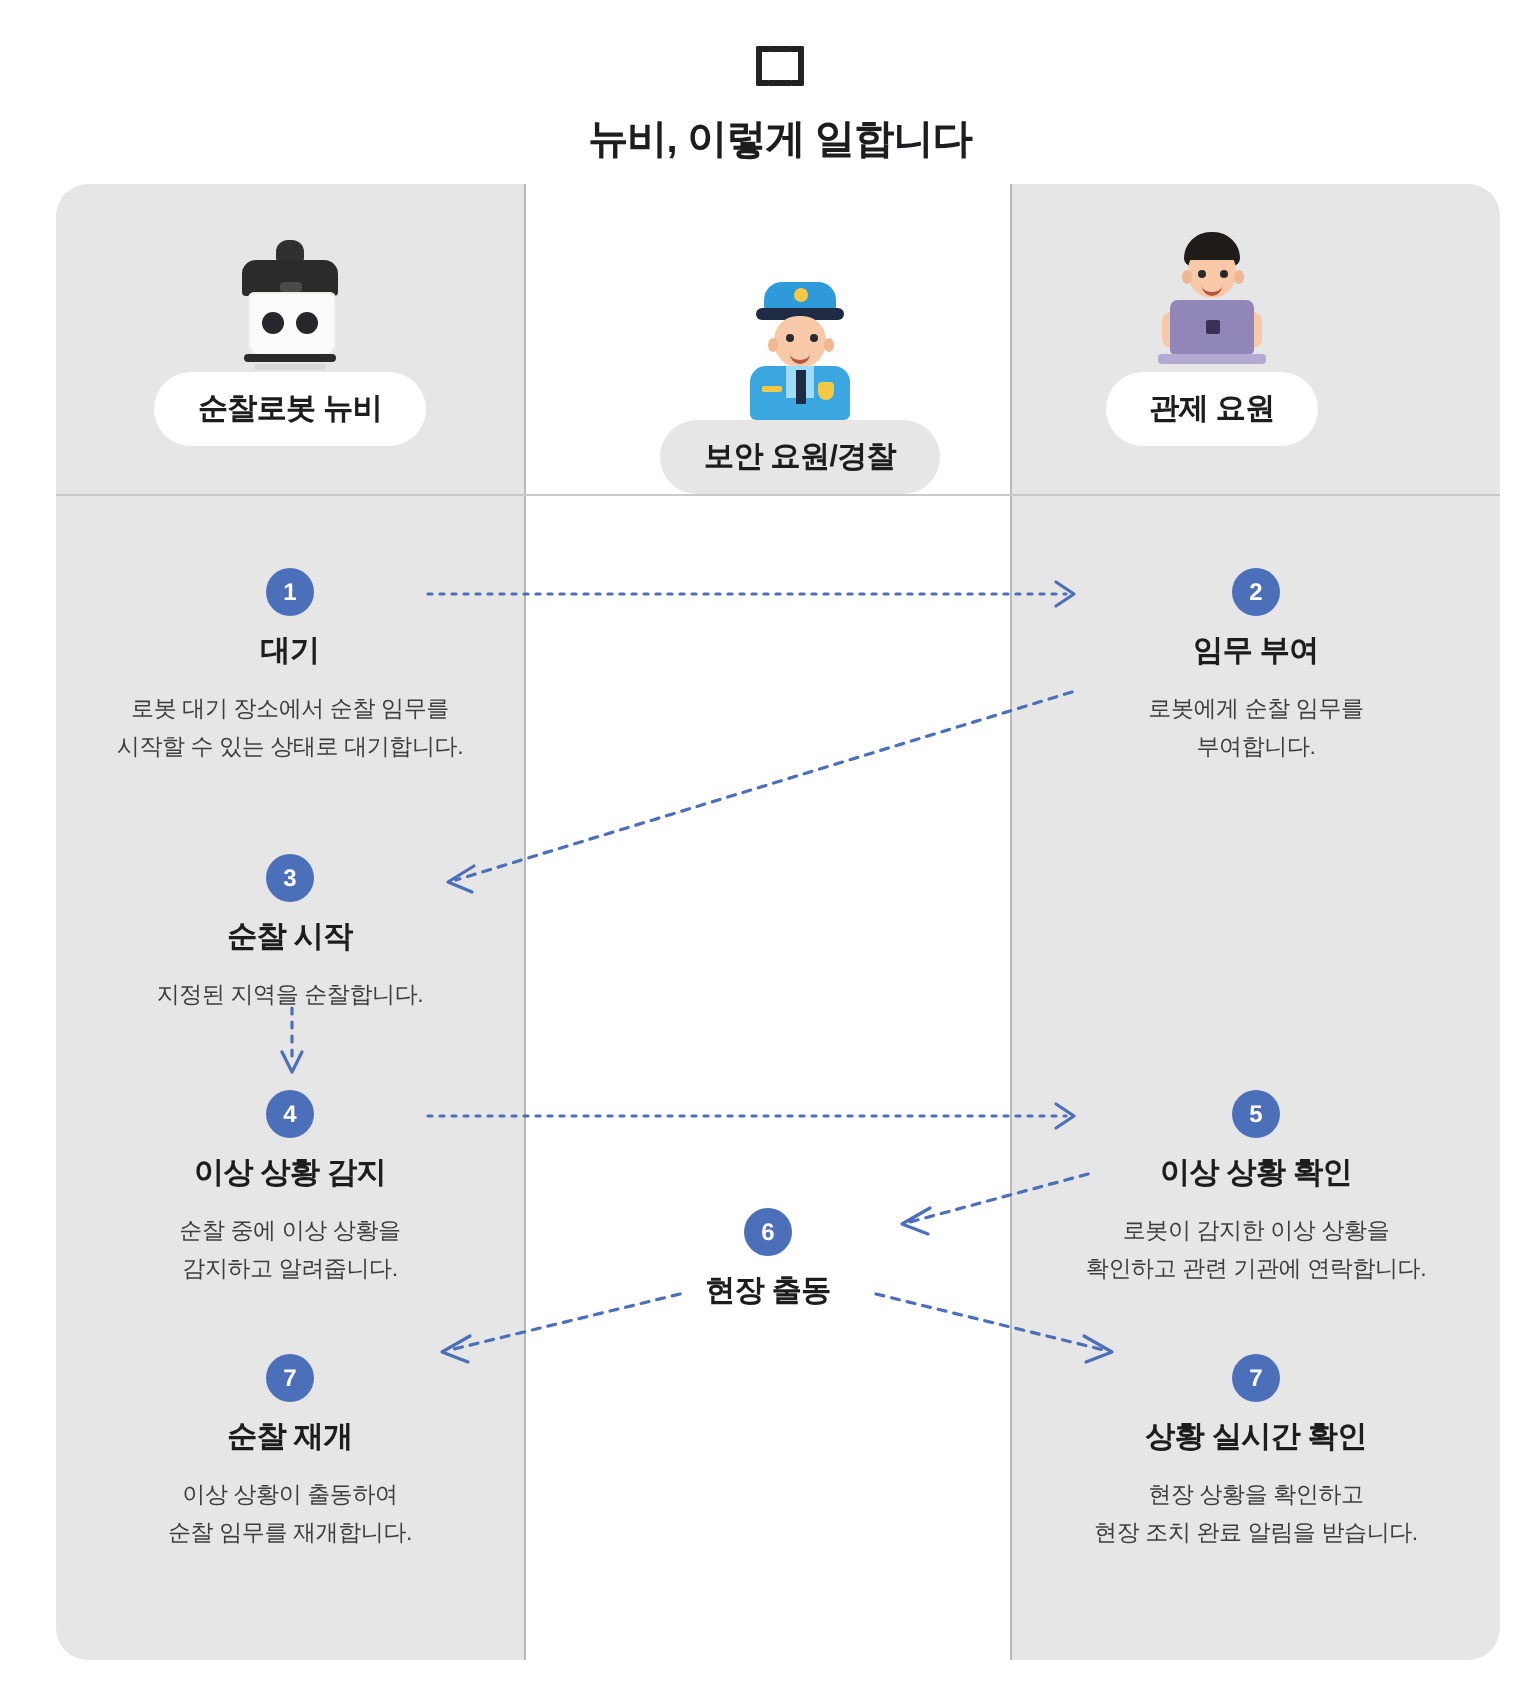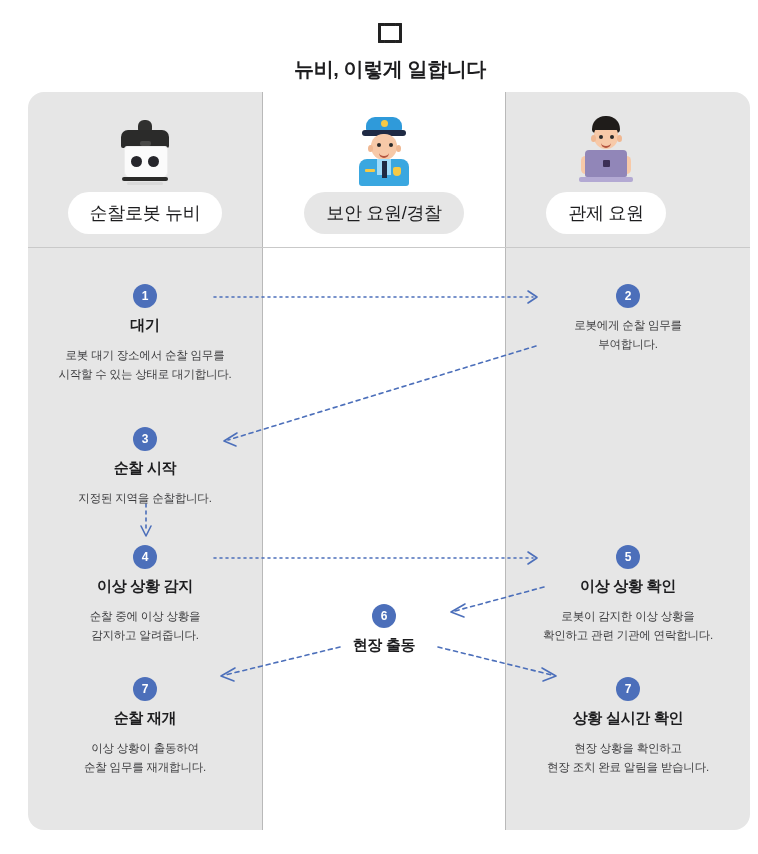--- a/index.html
+++ b/index.html
@@ -92,21 +92,21 @@
   .col-head {
     position: absolute;
     top: 0;
     height: 155px;
     display: flex;
     flex-direction: column;
     align-items: center;
     justify-content: flex-start;
   }
   .col-head.c1 { left: 0;    width: 234px; }
-  .col-head.c2 { left: 234px; width: 244px; }
+  .col-head.c2 { left: 250px; width: 244px; justify-content: flex-end; }
   .col-head.c3 { left: 478px; width: 200px; text-align: right; }
 
   .actor-art {
     height: 72px;
     margin-top: 22px;
     display: flex;
     align-items: flex-end;
     justify-content: center;
     position: relative;
   }
@@ -235,25 +235,24 @@
   .operator .o-logo {
     position: absolute; left: 28px; top: 44px; width: 7px; height: 7px;
     background: #3c2f55; border-radius: 1px;
   }
   .operator .o-base {
     position: absolute; left: 4px; top: 61px; width: 54px; height: 5px;
     background: #b3a9d3; border-radius: 2px;
   }
 
   .actor-pill {
-    margin-top: 6px;
     padding: 9px 22px;
     border-radius: 22px;
-    font-size: 18px;
-    font-weight: normal;
+    font-size: 15px;
+    font-weight: bold;
     letter-spacing: -0.3px;
     white-space: nowrap;
     position: relative;
     z-index: 2;
   }
   .actor-pill.light { background: #ffffff; color: #1d1d1f; }
   .actor-pill.grey  { background: #e6e6e6; color: #1d1d1f; }
 
   
   .step {
@@ -419,20 +418,21 @@
 
   <div class="step" style="left:0; top:192px;">
     <div class="step-badge">1</div>
     <div class="step-title">대기</div>
     <div class="step-desc">로봇 대기 장소에서 순찰 임무를
 시작할 수 있는 상태로 대기합니다.</div>
   </div>
 
   <div class="step wide" style="left:478px; top:192px;">
     <div class="step-badge">2</div>
+    <div class="step-title">임무 부여</div>
     <div class="step-desc">로봇에게 순찰 임무를
 부여합니다.</div>
   </div>
 
   <div class="step" style="left:0; top:335px;">
     <div class="step-badge">3</div>
     <div class="step-title">순찰 시작</div>
     <div class="step-desc">지정된 지역을 순찰합니다.</div>
   </div>
 

